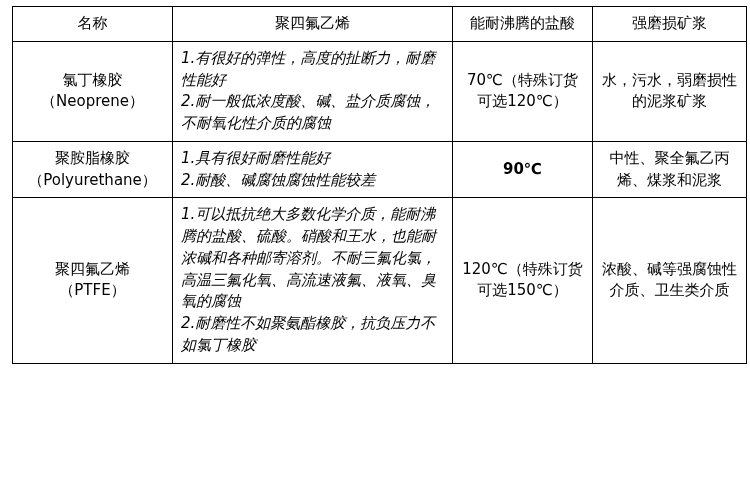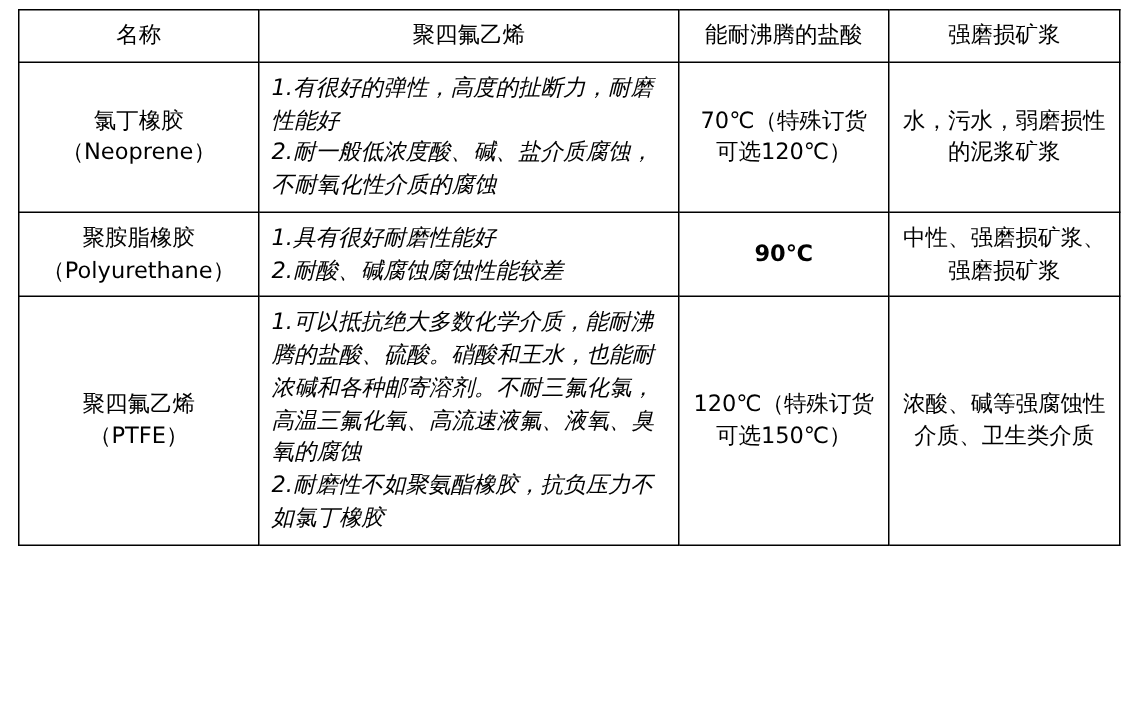--- a/index.html
+++ b/index.html
@@ -93,21 +93,21 @@
 2.耐一般低浓度酸、碱、盐介质腐蚀，不耐氧化性介质的腐蚀</td>
         <td class="cell-temp">70℃（特殊订货可选120℃）</td>
         <td class="cell-scope">水，污水，弱磨损性的泥浆矿浆</td>
       </tr>
       <tr>
         <td class="cell-name">聚胺脂橡胶
 （Polyurethane）</td>
         <td class="cell-perf">1.具有很好耐磨性能好
 2.耐酸、碱腐蚀腐蚀性能较差</td>
         <td class="cell-temp single">90℃</td>
-        <td class="cell-scope">中性、强磨损矿浆、强磨损矿浆</td>
+        <td class="cell-scope">中性、聚全氟乙丙烯、煤浆和泥浆</td>
       </tr>
       <tr>
         <td class="cell-name">聚四氟乙烯
 （PTFE）</td>
         <td class="cell-perf">1.可以抵抗绝大多数化学介质，能耐沸腾的盐酸、硫酸。硝酸和王水，也能耐浓碱和各种邮寄溶剂。不耐三氟化氯，高温三氟化氧、高流速液氟、液氧、臭氧的腐蚀
 2.耐磨性不如聚氨酯橡胶，抗负压力不如氯丁橡胶</td>
         <td class="cell-temp">120℃（特殊订货可选150℃）</td>
         <td class="cell-scope">浓酸、碱等强腐蚀性介质、卫生类介质</td>
       </tr>
     </tbody>

